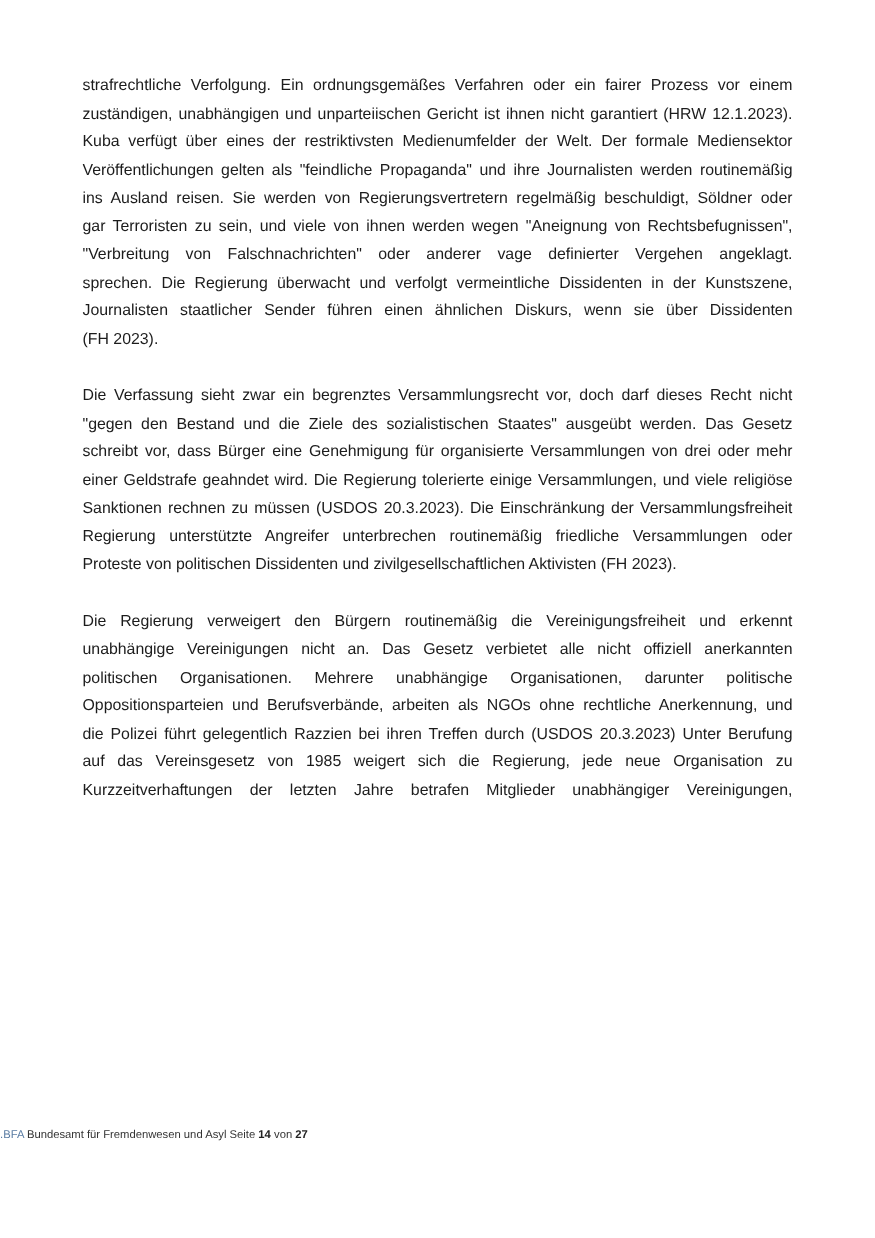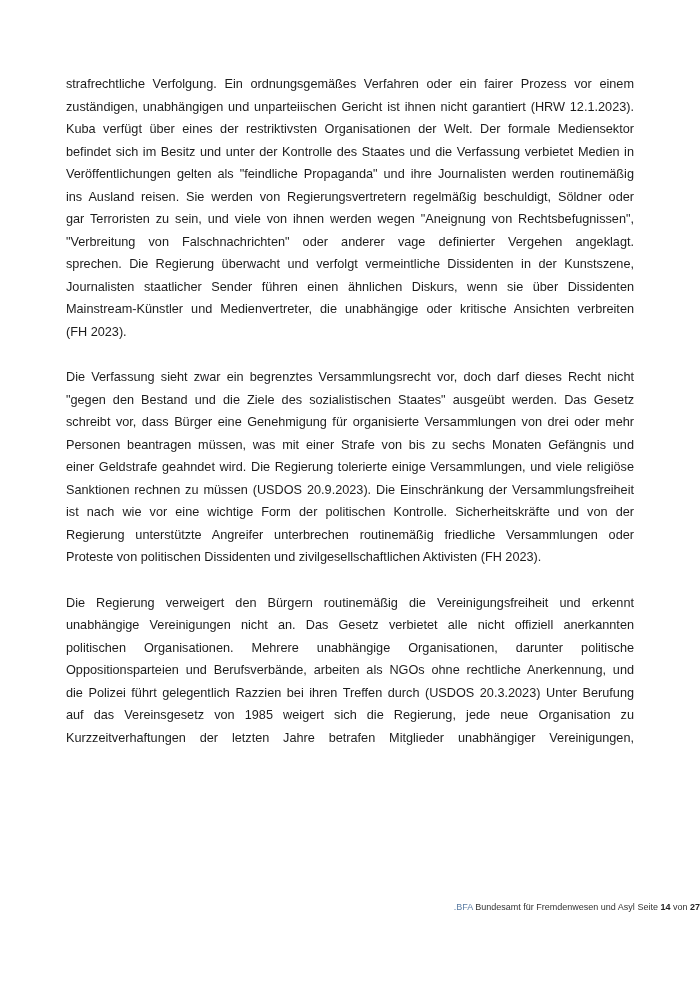--- a/index.html
+++ b/index.html
@@ -16,41 +16,41 @@
     font-family: "Liberation Sans", "DejaVu Sans", sans-serif;
     color: #1c1c1c;
   }
   .content {
     position: absolute;
     top: 57px;
     left: 66px;
     width: 568px;
   }
   .paragraph {
-    margin: 16px 0 23px 0;
+    margin: 0 0 23px 0;
   }
   .line {
     font-size: 12.7px;
     line-height: 22.5px;
     height: 22.5px;
     overflow: hidden;
     text-align: justify;
     text-align-last: justify;
     white-space: normal;
     color: #1c1c1c;
   }
   .line.last {
     text-align-last: left;
   }
   .footer {
     position: absolute;
     top: 900px;
     left: 0;
     right: 0;
-    text-align: right;
+    text-align: left;
     font-size: 9px;
     line-height: 14px;
     color: #333333;
   }
   .footer .brand {
     color: #5a7ca3;
   }
   .footer .bold {
     font-weight: bold;
     color: #222222;
@@ -58,39 +58,35 @@
 </style>
 </head>
 <body>
 
 <div class="page">
 
   <main class="content" id="paragraphs-root">
       <div class="paragraph">
         <div class="line">strafrechtliche Verfolgung. Ein ordnungsgemäßes Verfahren oder ein fairer Prozess vor einem</div>
         <div class="line">zuständigen, unabhängigen und unparteiischen Gericht ist ihnen nicht garantiert (HRW 12.1.2023).</div>
-        <div class="line">Kuba verfügt über eines der restriktivsten Organisationen der Welt. Der formale Mediensektor</div>
-        <div class="line">befindet sich im Besitz und unter der Kontrolle des Staates und die Verfassung verbietet Medien in</div>
+        <div class="line">Kuba verfügt über eines der restriktivsten Medienumfelder der Welt. Der formale Mediensektor</div>
         <div class="line">Veröffentlichungen gelten als "feindliche Propaganda" und ihre Journalisten werden routinemäßig</div>
         <div class="line">ins Ausland reisen. Sie werden von Regierungsvertretern regelmäßig beschuldigt, Söldner oder</div>
         <div class="line">gar Terroristen zu sein, und viele von ihnen werden wegen "Aneignung von Rechtsbefugnissen",</div>
         <div class="line">"Verbreitung von Falschnachrichten" oder anderer vage definierter Vergehen angeklagt.</div>
         <div class="line">sprechen. Die Regierung überwacht und verfolgt vermeintliche Dissidenten in der Kunstszene,</div>
         <div class="line">Journalisten staatlicher Sender führen einen ähnlichen Diskurs, wenn sie über Dissidenten</div>
-        <div class="line">Mainstream-Künstler und Medienvertreter, die unabhängige oder kritische Ansichten verbreiten</div>
         <div class="line last">(FH 2023).</div>
       </div>
       <div class="paragraph">
         <div class="line">Die Verfassung sieht zwar ein begrenztes Versammlungsrecht vor, doch darf dieses Recht nicht</div>
         <div class="line">"gegen den Bestand und die Ziele des sozialistischen Staates" ausgeübt werden. Das Gesetz</div>
         <div class="line">schreibt vor, dass Bürger eine Genehmigung für organisierte Versammlungen von drei oder mehr</div>
-        <div class="line">Personen beantragen müssen, was mit einer Strafe von bis zu sechs Monaten Gefängnis und</div>
         <div class="line">einer Geldstrafe geahndet wird. Die Regierung tolerierte einige Versammlungen, und viele religiöse</div>
-        <div class="line">Sanktionen rechnen zu müssen (USDOS 20.9.2023). Die Einschränkung der Versammlungsfreiheit</div>
-        <div class="line">ist nach wie vor eine wichtige Form der politischen Kontrolle. Sicherheitskräfte und von der</div>
+        <div class="line">Sanktionen rechnen zu müssen (USDOS 20.3.2023). Die Einschränkung der Versammlungsfreiheit</div>
         <div class="line">Regierung unterstützte Angreifer unterbrechen routinemäßig friedliche Versammlungen oder</div>
         <div class="line last">Proteste von politischen Dissidenten und zivilgesellschaftlichen Aktivisten (FH 2023).</div>
       </div>
       <div class="paragraph">
         <div class="line">Die Regierung verweigert den Bürgern routinemäßig die Vereinigungsfreiheit und erkennt</div>
         <div class="line">unabhängige Vereinigungen nicht an. Das Gesetz verbietet alle nicht offiziell anerkannten</div>
         <div class="line">politischen Organisationen. Mehrere unabhängige Organisationen, darunter politische</div>
         <div class="line">Oppositionsparteien und Berufsverbände, arbeiten als NGOs ohne rechtliche Anerkennung, und</div>
         <div class="line">die Polizei führt gelegentlich Razzien bei ihren Treffen durch (USDOS 20.3.2023) Unter Berufung</div>
         <div class="line">auf das Vereinsgesetz von 1985 weigert sich die Regierung, jede neue Organisation zu</div>

